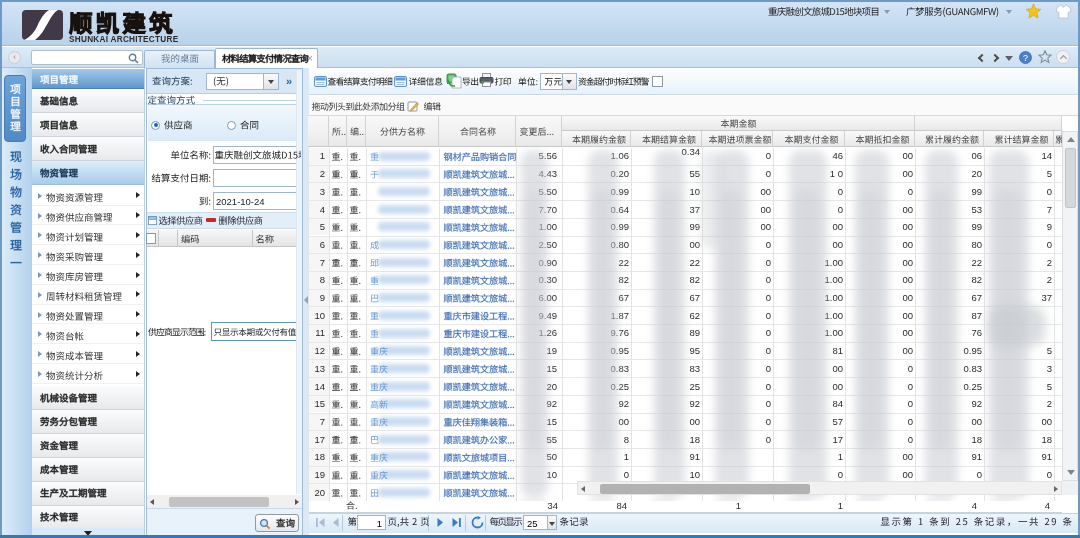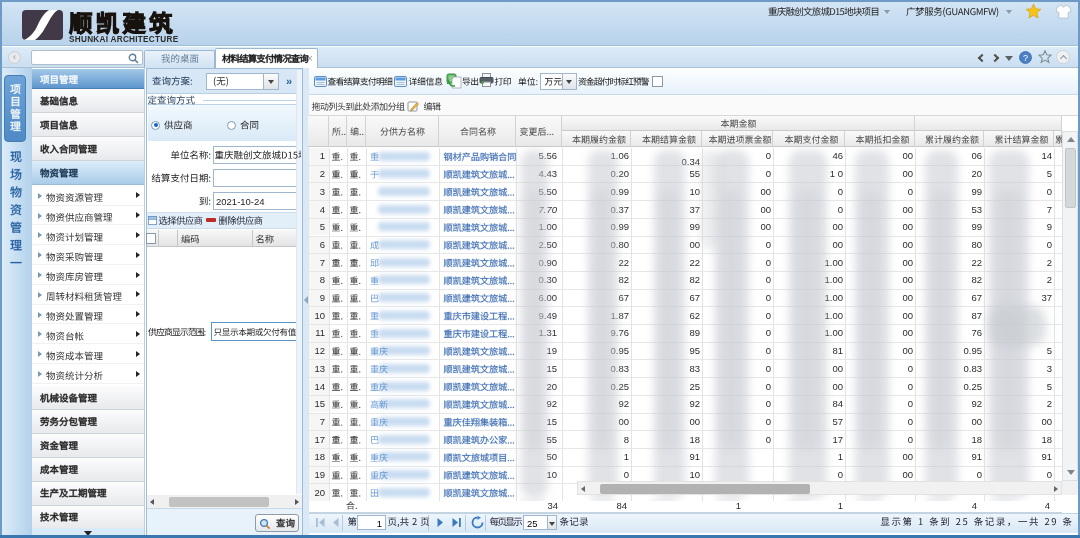--- a/index.html
+++ b/index.html
@@ -202,21 +202,21 @@
 <div class="gh" style="left:773px;top:131px;width:72px;height:16px;"></div>
 <div class="gh" style="left:845px;top:131px;width:70px;height:16px;"></div>
 <div class="gh" style="left:915px;top:131px;width:69px;height:16px;"></div>
 <div class="gh" style="left:984px;top:131px;width:70px;height:16px;"></div>
 <div class="gh" style="left:1054px;top:131px;width:8px;height:16px;"></div>
 
 <div class="abs" style="left:309px;top:148.0px;width:20px;height:16.7px;background:#f6f6f6;"></div>
 <div class="abs num" style="left:305px;top:150.4px;width:20px;">1</div>
 <div class="abs num" style="left:497px;top:150.4px;width:60px;">5.56</div>
 <div class="abs num" style="left:569px;top:150.4px;width:60px;">1.06</div>
-<div class="abs num" style="left:640px;top:156px;width:60px;">0.34</div>
+<div class="abs num" style="left:640px;top:146px;width:60px;">0.34</div>
 <div class="abs num" style="left:711px;top:150.4px;width:60px;">0</div>
 <div class="abs num" style="left:783px;top:150.4px;width:60px;">46</div>
 <div class="abs num" style="left:853px;top:150.4px;width:60px;">00</div>
 <div class="abs num" style="left:922px;top:150.4px;width:60px;">06</div>
 <div class="abs num" style="left:992px;top:150.4px;width:60px;">14</div>
 <div class="abs" style="left:309px;top:164.7px;width:753px;height:1px;background:#e7e7e7;"></div>
 <div class="abs" style="left:309px;top:165.7px;width:20px;height:16.7px;background:#f6f6f6;"></div>
 <div class="abs num" style="left:305px;top:168.1px;width:20px;">2</div>
 <div class="abs num" style="left:497px;top:168.1px;width:60px;">4.43</div>
 <div class="abs num" style="left:569px;top:168.1px;width:60px;">0.20</div>
@@ -233,22 +233,22 @@
 <div class="abs num" style="left:569px;top:185.8px;width:60px;">0.99</div>
 <div class="abs num" style="left:640px;top:185.8px;width:60px;">10</div>
 <div class="abs num" style="left:711px;top:185.8px;width:60px;">00</div>
 <div class="abs num" style="left:783px;top:185.8px;width:60px;">0</div>
 <div class="abs num" style="left:853px;top:185.8px;width:60px;">0</div>
 <div class="abs num" style="left:922px;top:185.8px;width:60px;">99</div>
 <div class="abs num" style="left:992px;top:185.8px;width:60px;">0</div>
 <div class="abs" style="left:309px;top:200.1px;width:753px;height:1px;background:#e7e7e7;"></div>
 <div class="abs" style="left:309px;top:201.1px;width:20px;height:16.7px;background:#f6f6f6;"></div>
 <div class="abs num" style="left:305px;top:203.5px;width:20px;">4</div>
-<div class="abs num" style="left:497px;top:203.5px;width:60px;font-style:italic;">7.70</div>
-<div class="abs num" style="left:569px;top:203.5px;width:60px;">0.37</div>
+<div class="abs num" style="left:497px;top:203.5px;width:60px;">7.70</div>
+<div class="abs num" style="left:569px;top:203.5px;width:60px;">0.64</div>
 <div class="abs num" style="left:640px;top:203.5px;width:60px;">37</div>
 <div class="abs num" style="left:711px;top:203.5px;width:60px;">00</div>
 <div class="abs num" style="left:783px;top:203.5px;width:60px;">0</div>
 <div class="abs num" style="left:853px;top:203.5px;width:60px;">00</div>
 <div class="abs num" style="left:922px;top:203.5px;width:60px;">53</div>
 <div class="abs num" style="left:992px;top:203.5px;width:60px;">7</div>
 <div class="abs" style="left:309px;top:217.8px;width:753px;height:1px;background:#e7e7e7;"></div>
 <div class="abs" style="left:309px;top:218.8px;width:20px;height:16.7px;background:#f6f6f6;"></div>
 <div class="abs num" style="left:305px;top:221.2px;width:20px;">5</div>
 <div class="abs num" style="left:497px;top:221.2px;width:60px;">1.00</div>
@@ -309,21 +309,21 @@
 <div class="abs num" style="left:497px;top:309.7px;width:60px;">9.49</div>
 <div class="abs num" style="left:569px;top:309.7px;width:60px;">1.87</div>
 <div class="abs num" style="left:640px;top:309.7px;width:60px;">62</div>
 <div class="abs num" style="left:711px;top:309.7px;width:60px;">0</div>
 <div class="abs num" style="left:783px;top:309.7px;width:60px;">1.00</div>
 <div class="abs num" style="left:853px;top:309.7px;width:60px;">00</div>
 <div class="abs num" style="left:922px;top:309.7px;width:60px;">87</div>
 <div class="abs" style="left:309px;top:324.0px;width:753px;height:1px;background:#e7e7e7;"></div>
 <div class="abs" style="left:309px;top:325.0px;width:20px;height:16.7px;background:#f6f6f6;"></div>
 <div class="abs num" style="left:305px;top:327.4px;width:20px;">11</div>
-<div class="abs num" style="left:497px;top:327.4px;width:60px;">1.31</div>
+<div class="abs num" style="left:497px;top:327.4px;width:60px;">1.26</div>
 <div class="abs num" style="left:569px;top:327.4px;width:60px;">9.76</div>
 <div class="abs num" style="left:640px;top:327.4px;width:60px;">89</div>
 <div class="abs num" style="left:711px;top:327.4px;width:60px;">0</div>
 <div class="abs num" style="left:783px;top:327.4px;width:60px;">1.00</div>
 <div class="abs num" style="left:853px;top:327.4px;width:60px;">00</div>
 <div class="abs num" style="left:922px;top:327.4px;width:60px;">76</div>
 <div class="abs" style="left:309px;top:341.7px;width:753px;height:1px;background:#e7e7e7;"></div>
 <div class="abs" style="left:309px;top:342.7px;width:20px;height:16.7px;background:#f6f6f6;"></div>
 <div class="abs num" style="left:305px;top:345.1px;width:20px;">12</div>
 <div class="abs num" style="left:497px;top:345.1px;width:60px;">19</div>

